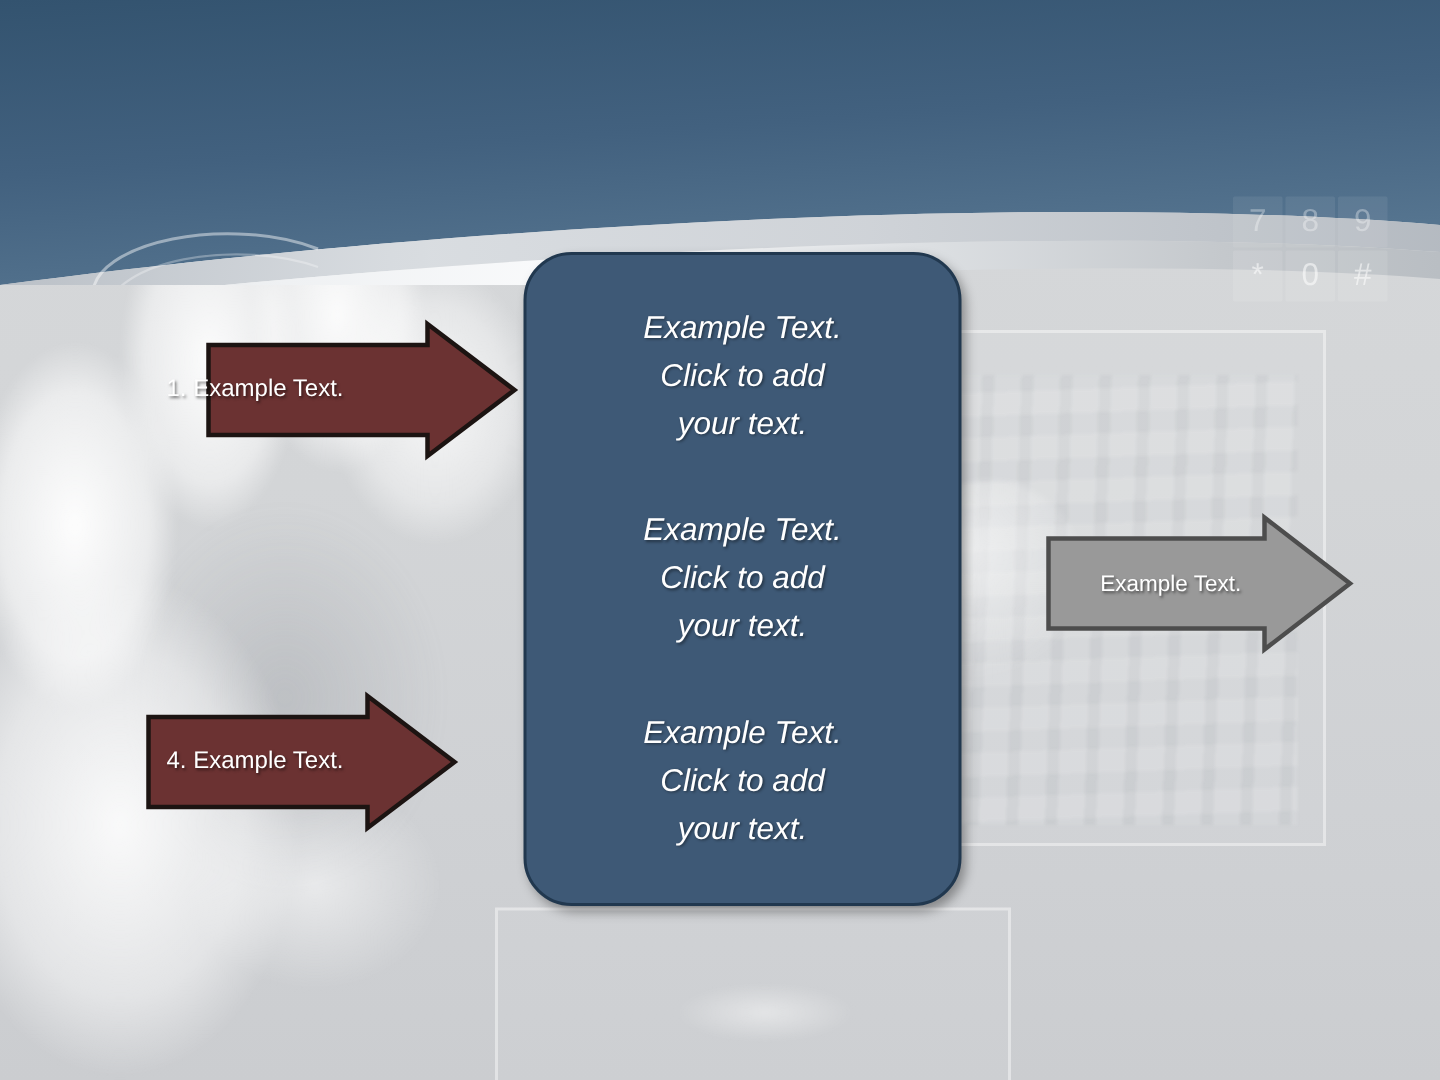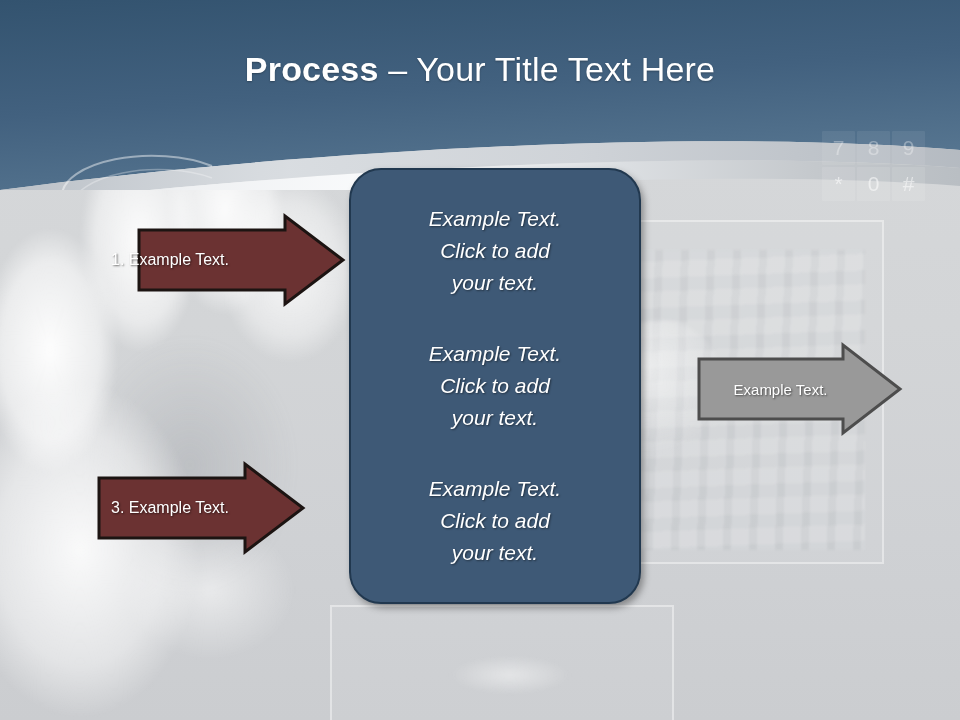--- a/index.html
+++ b/index.html
@@ -200,23 +200,20 @@
 
       <path d="M0,206 C300,170 700,148 960,168 L960,186 C700,166 300,190 0,228 Z" fill="url(#silverGrad)"></path>
 
       <path d="M0,228 C200,205 420,188 620,180 L620,186 C420,194 200,211 0,234 Z" fill="#3f5f7d" opacity="0.55"></path>
 
       <path d="M62,196 a90,40 0 0 1 150,-30" fill="none" stroke="#ffffff" stroke-width="2" opacity="0.45"></path>
       <path d="M72,206 a86,38 0 0 1 140,-28" fill="none" stroke="#ffffff" stroke-width="1.5" opacity="0.3"></path>
     </svg>
   </div>
 
-  <div class="title">
-    <span class="strong">Process</span><span class="light"> – </span><span class="light">Your Title Text Here</span>
-  </div>
 
   <div class="keypad">
     <span class="key dim">7</span>
     <span class="key dim">8</span>
     <span class="key dim">9</span>
     <span class="key">*</span>
     <span class="key">0</span>
     <span class="key">#</span>
   </div>
 
@@ -225,21 +222,21 @@
       <path d="M2,16 H148 V2 L206,46 L148,90 V76 H2 Z" fill="#6b3232" stroke="#1c1412" stroke-width="3" stroke-linejoin="miter"></path>
     </svg>
     <span class="arrow-label">1. Example Text.</span>
   </div>
 
 
   <div class="arrow-red ar3">
     <svg width="208" height="92" viewBox="0 0 208 92" xmlns="http://www.w3.org/2000/svg" aria-hidden="true">
       <path d="M2,16 H148 V2 L206,46 L148,90 V76 H2 Z" fill="#6b3232" stroke="#1c1412" stroke-width="3" stroke-linejoin="miter"></path>
     </svg>
-    <span class="arrow-label">3. Example Text.</span>
+    <span class="arrow-label">4. Example Text.</span>
   </div>
 
   <div class="panel">
     <div class="panel-block">Example Text.
 Click  to add
 your text.</div>
     <div class="panel-block">Example Text.
 Click  to add
 your text.</div>
     <div class="panel-block">Example Text.

